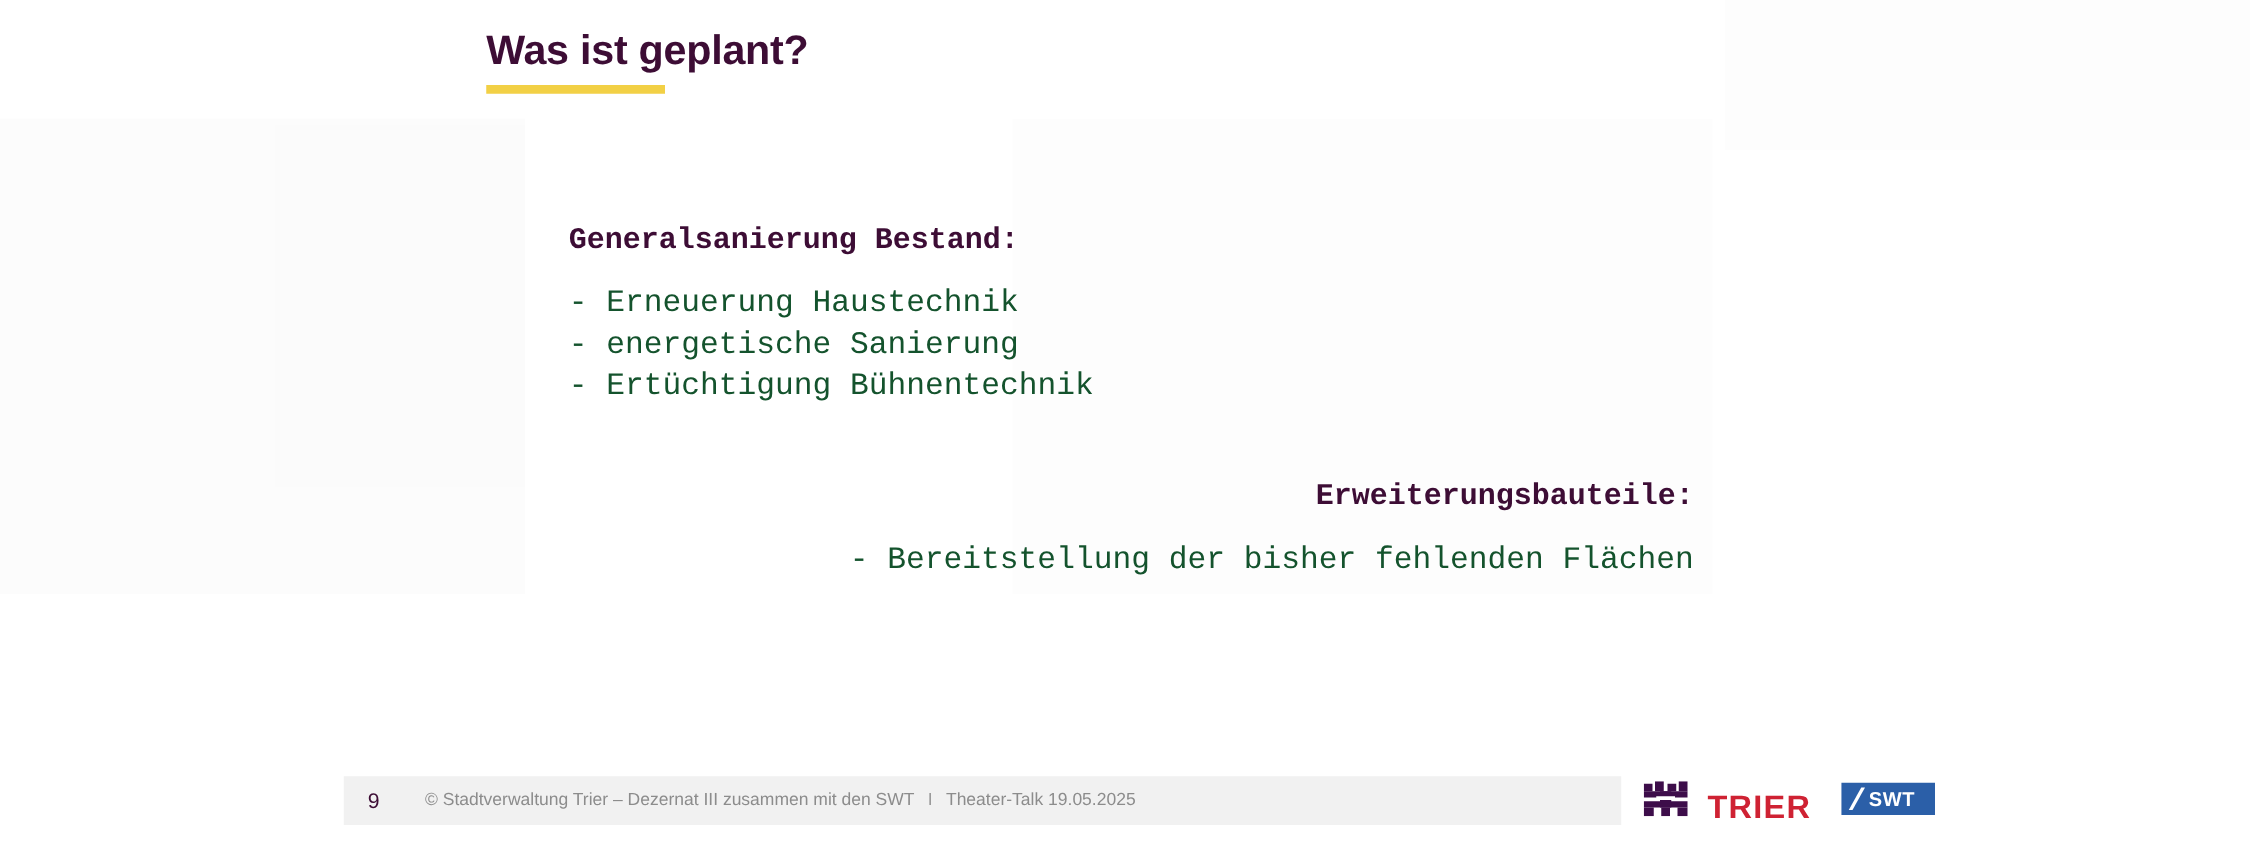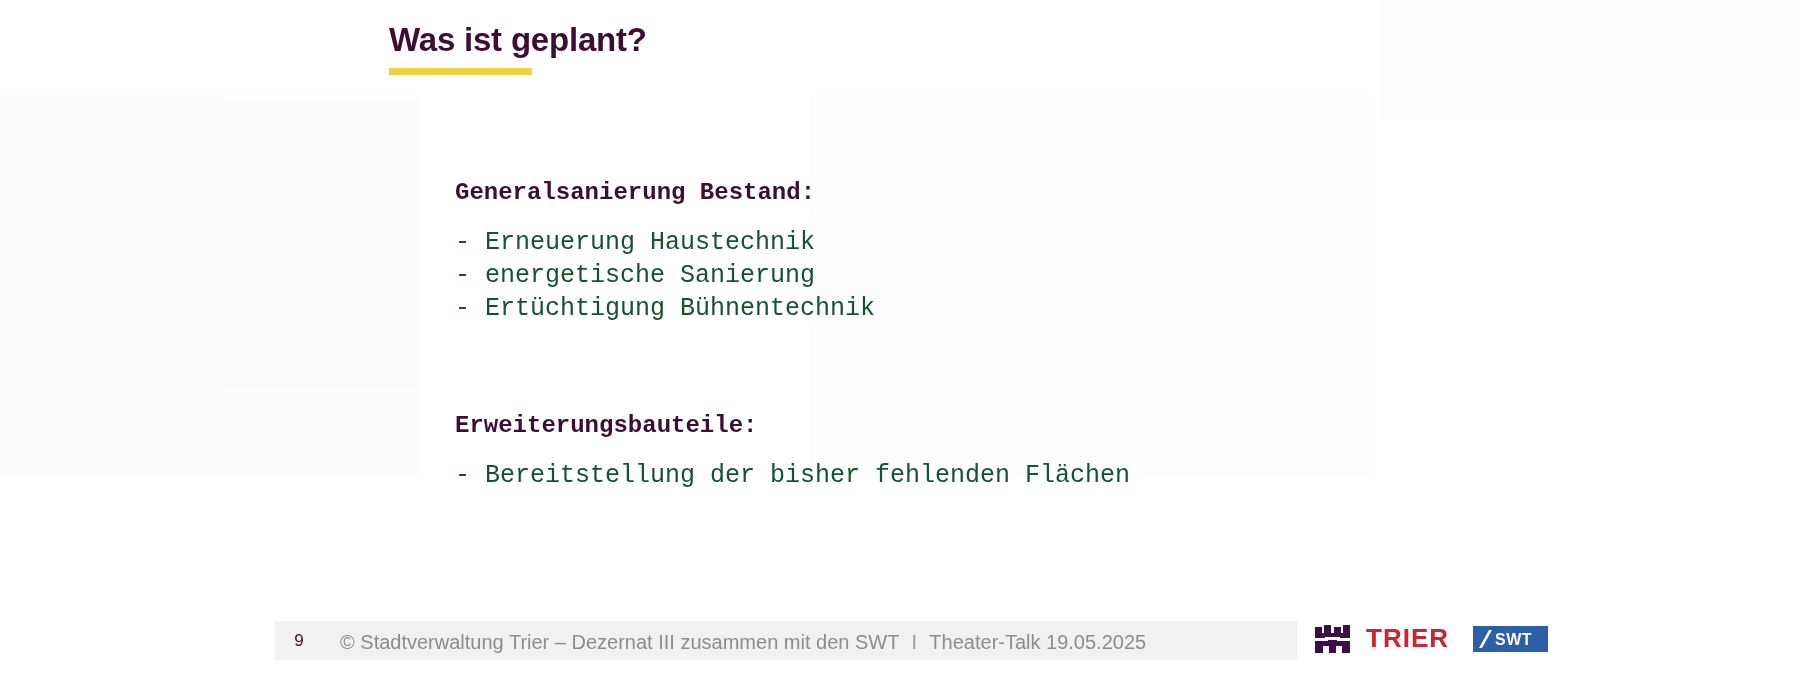--- a/index.html
+++ b/index.html
@@ -56,21 +56,21 @@
   }
 
   
   .body-block {
     position: absolute;
     left: 455px;
     top: 178px;
     width: 900px;
     font-family: Liberation Mono, monospace;
   }
-  .section + .section { margin-top: 86px; }
+  .section + .section { margin-top: 58px; text-align: right; }
 
   .section-heading {
     font-size: 24px;
     font-weight: bold;
     color: #3d0d35;
     line-height: 1.25;
     margin: 0 0 18px 0;
     white-space: nowrap;
   }
   .bullet-list {
@@ -107,21 +107,21 @@
     top: 20px;
     width: 30px;
     text-align: center;
     font-size: 17px;
     color: #3d0d35;
   }
   .footer-text {
     position: absolute;
     left: 340px;
     top: 20px;
-    font-size: 20px;
+    font-size: 14px;
     color: #8c8c8c;
     white-space: nowrap;
   }
   .footer-sep {
     display: inline-block;
     padding: 0 7px;
     color: #9a9a9a;
   }
 
   
@@ -129,21 +129,21 @@
     position: absolute;
     left: 1315px;
     top: 10px;
     height: 40px;
     display: flex;
     align-items: center;
     gap: 24px;
   }
   .trier-logo {
     display: flex;
-    align-items: flex-start;
+    align-items: flex-end;
     gap: 9px;
   }
   .trier-word {
     font-size: 26px;
     font-weight: bold;
     color: #cf2233;
     letter-spacing: 1px;
     line-height: 1;
   }
   .swt-logo {

